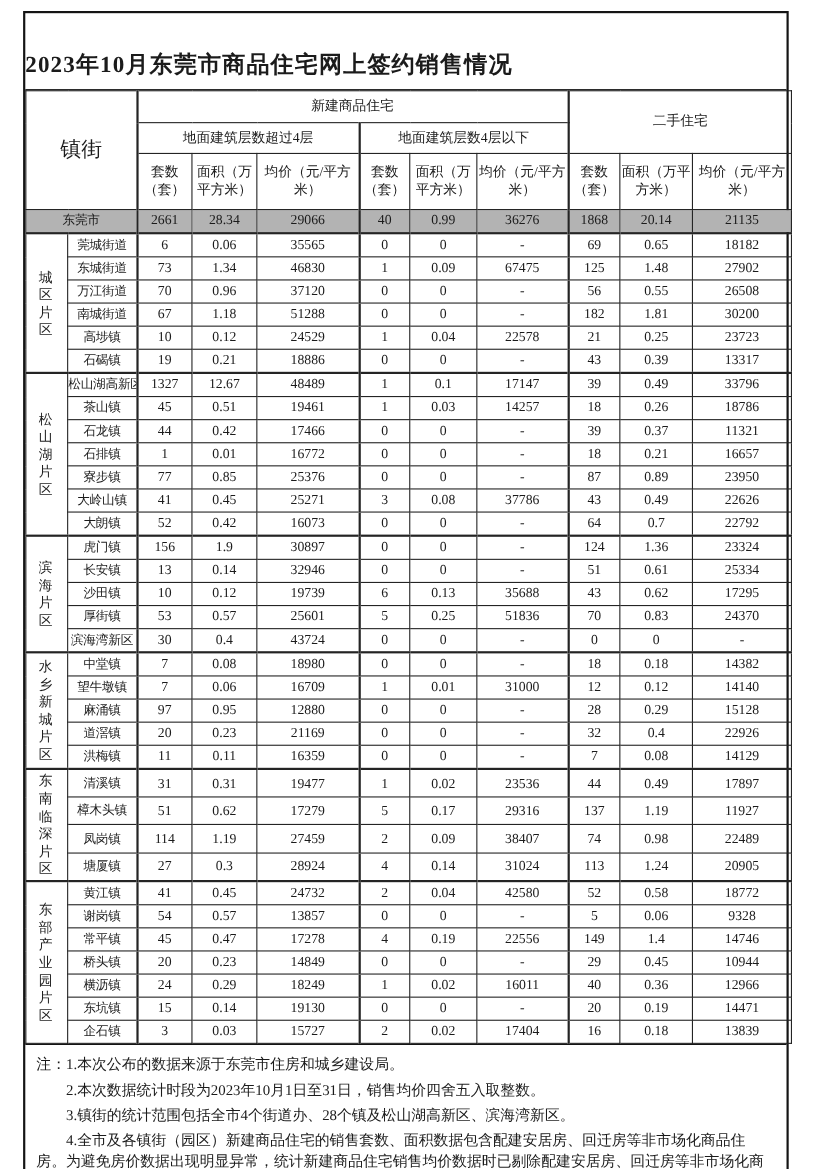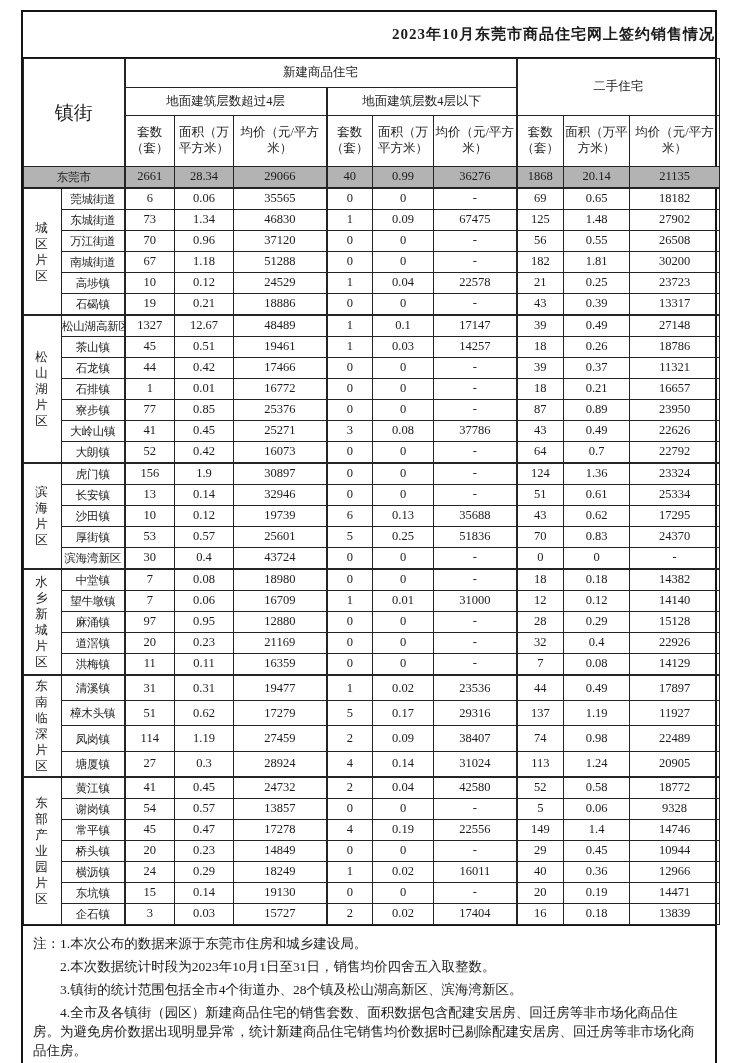--- a/index.html
+++ b/index.html
@@ -6,23 +6,24 @@
   body {
     width:740px; height:1063px; background:#ffffff; position:relative;
     font-family:"Liberation Serif","DejaVu Serif",serif; color:#1b1b1b;
     -webkit-font-smoothing:antialiased;
   }
   .sheet {
     position:absolute; left:21px; top:10px; width:696px;
     border:2px solid #141414; box-sizing:border-box; background:#fff;
   }
   .title {
-    height:45px; line-height:45px; text-align:right;
-    font-size:15px; font-weight:bold; letter-spacing:1px;
+    height:45px; line-height:45px; text-align:left;
+    font-size:21px; font-weight:bold; letter-spacing:1px;
     border-bottom:1px solid #141414;
+    margin-top:24px;
   }
   table { border-collapse:collapse; width:100%; table-layout:fixed; }
   th, td {
     border:1px solid #242424; text-align:center; vertical-align:middle;
     padding:0; font-size:12.5px; overflow:hidden;
   }
   thead th { font-weight:normal; line-height:1.25; padding:1px 1px; }
   tr.hrow1 th { height:26px; }
   tr.hrow2 th { height:25px; }
   tr.hrow3 th { height:48px; }
@@ -176,21 +177,21 @@
           <td rowspan="7" class="group-cell">松山湖片区</td>
           <td class="name">松山湖高新区</td>
           <td class="sec">1327</td>
           <td>12.67</td>
           <td>48489</td>
           <td class="sec">1</td>
           <td>0.1</td>
           <td>17147</td>
           <td class="sec">39</td>
           <td>0.49</td>
-          <td>27148</td>
+          <td>33796</td>
         </tr>
         <tr>
           <td class="name">茶山镇</td>
           <td class="sec">45</td>
           <td>0.51</td>
           <td>19461</td>
           <td class="sec">1</td>
           <td>0.03</td>
           <td>14257</td>
           <td class="sec">18</td>

